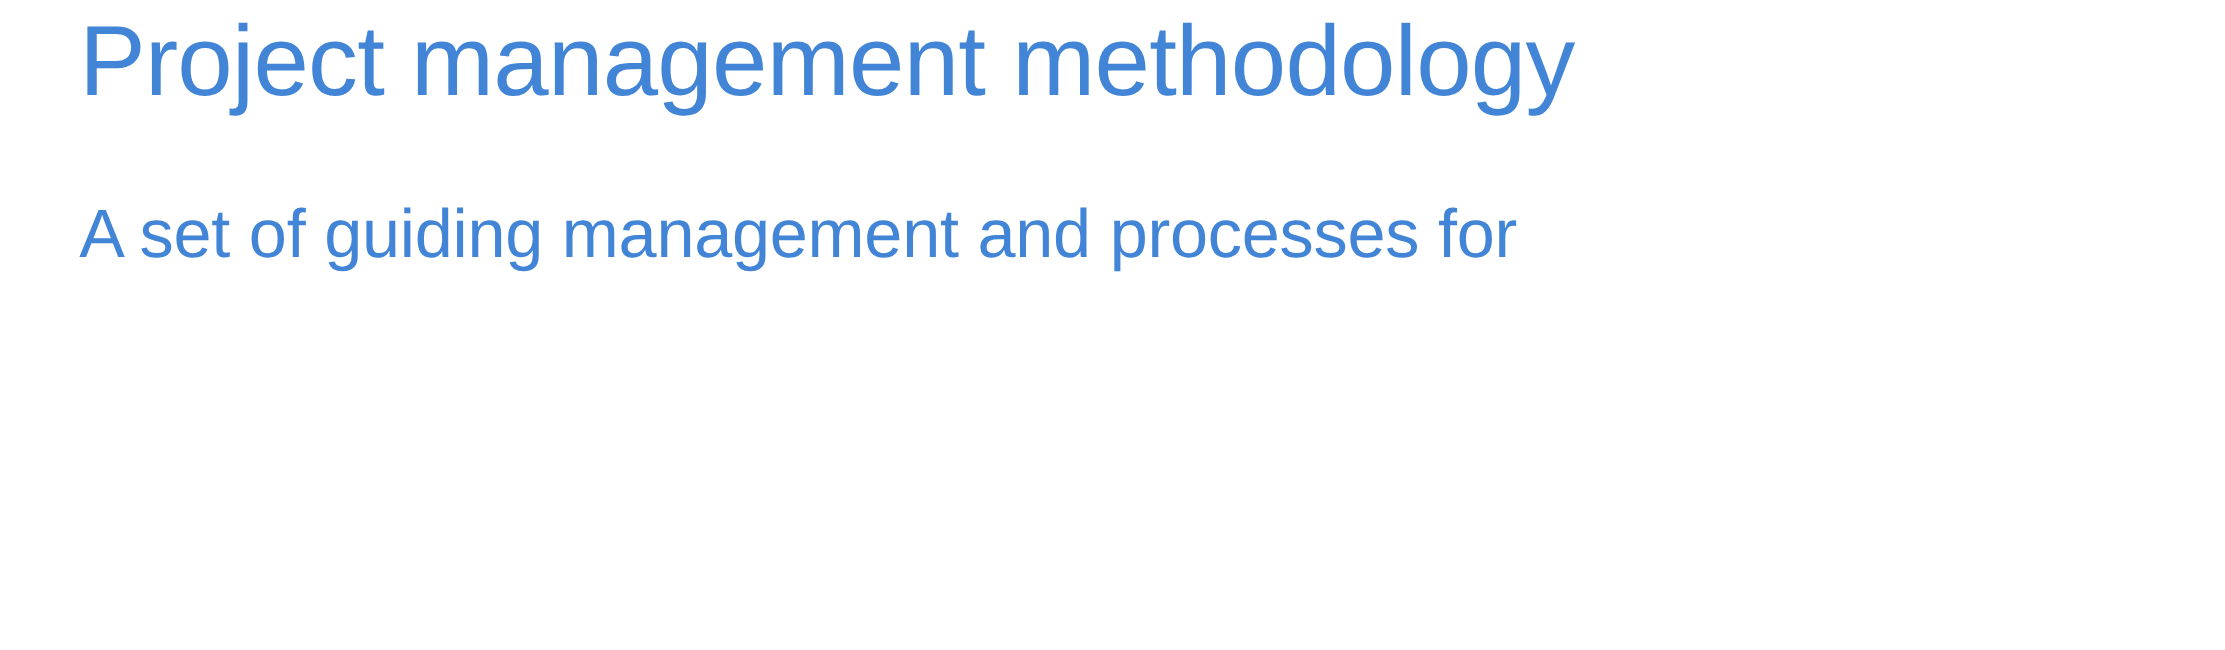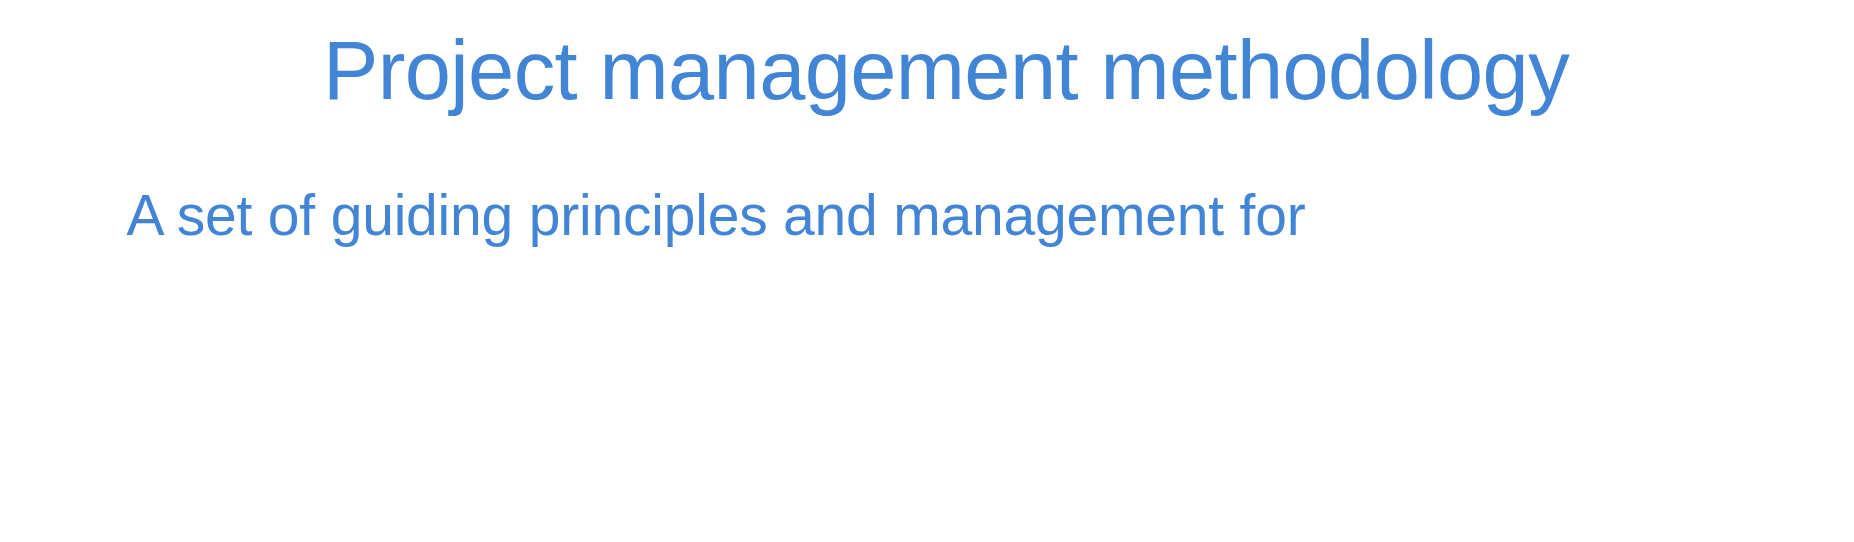--- a/index.html
+++ b/index.html
@@ -19,23 +19,22 @@
     position: relative;
     width: 1854px;
     height: 542px;
     background: #ffffff;
     box-sizing: border-box;
   }
 
   .content-block {
     position: absolute;
     left: 66px;
-    top: 24px;
+    top: 4px;
     width: 1760px;
-    text-align: center;
   }
 
   .page-title {
     font-family: "Liberation Sans", sans-serif;
     font-size: 83px;
     font-weight: 400;
     line-height: 1.14;
     letter-spacing: -0.6px;
     color: #4285d6;
     margin: 0;
@@ -62,18 +61,18 @@
 </head>
 <body>
 
 <div class="slide">
 
   <div class="content-block">
 
     <h1 class="page-title">Project management methodology</h1>
 
     <p class="page-subtitle">
-      <span class="sub-line">A set of guiding principles and management for</span>
+      <span class="sub-line">A set of guiding management and processes for</span>
     </p>
 
   </div>
 
 </div>
 
 </body></html>

